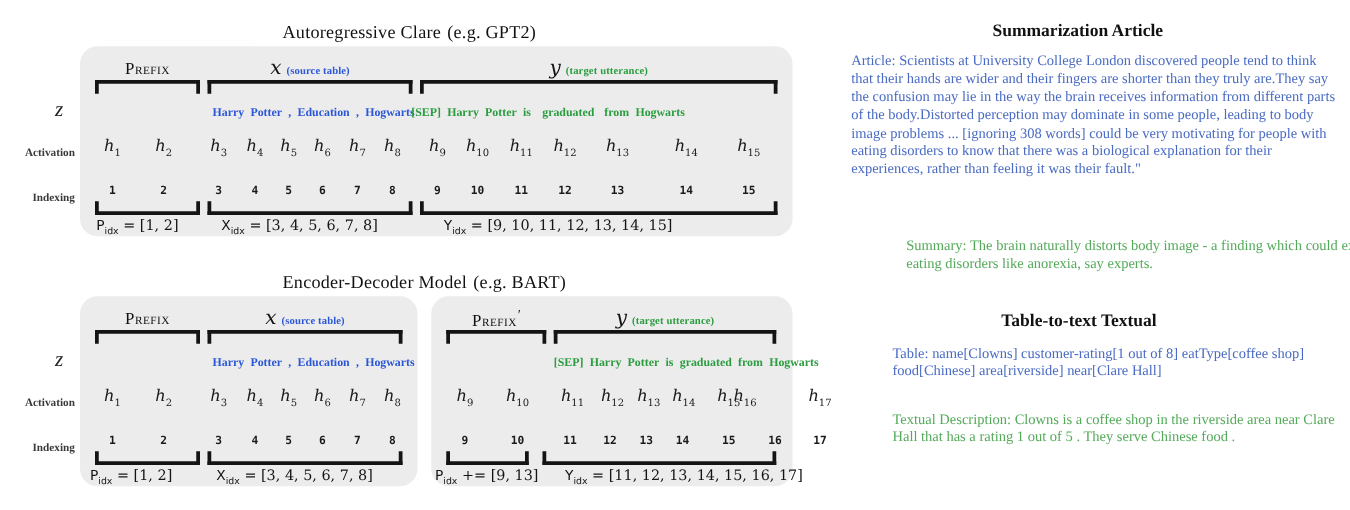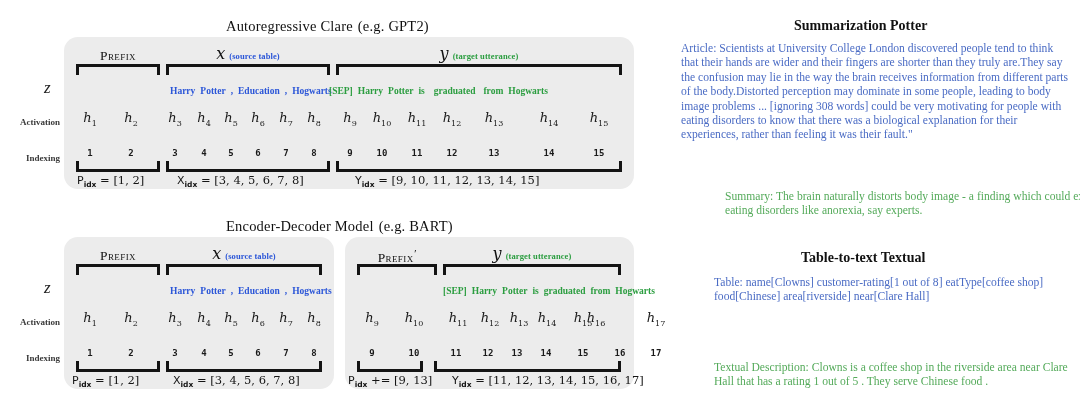--- a/index.html
+++ b/index.html
@@ -121,21 +121,21 @@
 
   
   .eq{
     position:absolute;
     white-space:nowrap;
     font-family:"DejaVu Serif", serif;
     font-size:11.5px;
     color:#141414;
   }
   .eq .nm{font-family:"DejaVu Sans", sans-serif;font-size:11px;}
-  .eq .nm sub{font-size:7.5px;font-weight:bold;}
+  .eq .nm sub{font-size:7.5px;font-weight:normal;}
 
   
   .ex-title{
     position:absolute;
     font-family:"Liberation Serif", serif;
     font-weight:bold;
     font-size:14px;
     color:#111;
     white-space:nowrap;
   }
@@ -395,19 +395,19 @@
   <span class="nm"><span>P</span><sub>idx</sub></span>
   <span>+=</span>
   <span>[9, 13]</span>
 </div>
 <div class="eq" style="left:452px;top:373px;">
   <span class="nm"><span>Y</span><sub>idx</sub></span>
   <span>=</span>
   <span>[11, 12, 13, 14, 15, 16, 17]</span>
 </div>
 
-<div class="ex-title" style="left:794px;top:18px;">Summarization Potter</div>
+<div class="ex-title" style="left:794px;top:18px;">Summarization Article</div>
 <div class="ex-body ex-blue" style="left:681px;top:42px;width:391px;">Article: Scientists at University College London discovered people tend to think that their hands are wider and their fingers are shorter than they truly are.They say the confusion may lie in the way the brain receives information from different parts of the body.Distorted perception may dominate in some people, leading to body image problems ... [ignoring 308 words] could be very motivating for people with eating disorders to know that there was a biological explanation for their experiences, rather than feeling it was their fault."</div>
 <div class="ex-body ex-green" style="left:681px;top:190px;width:391px;margin-left:44px;">Summary: The brain naturally distorts body image - a finding which could explain eating disorders like anorexia, say experts.</div>
 
 <div class="ex-title" style="left:801px;top:250px;">Table-to-text Textual</div>
 <div class="ex-body ex-blue" style="left:714px;top:276px;width:358px;">Table: name[Clowns] customer-rating[1 out of 8]  eatType[coffee shop] food[Chinese] area[riverside] near[Clare Hall]</div>
-<div class="ex-body ex-green" style="left:714px;top:329px;width:358px;margin-top:32px;">Textual Description: Clowns is a coffee shop in the riverside area near Clare Hall that has a rating 1 out of 5 . They serve Chinese food .</div>
+<div class="ex-body ex-green" style="left:714px;top:329px;width:358px;">Textual Description: Clowns is a coffee shop in the riverside area near Clare Hall that has a rating 1 out of 5 . They serve Chinese food .</div>
 
 </body></html>

